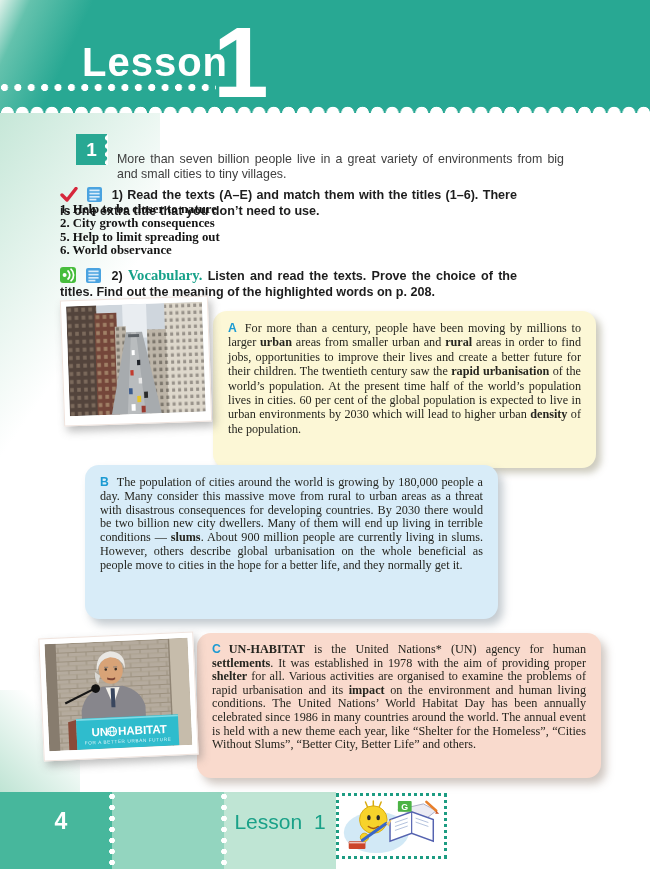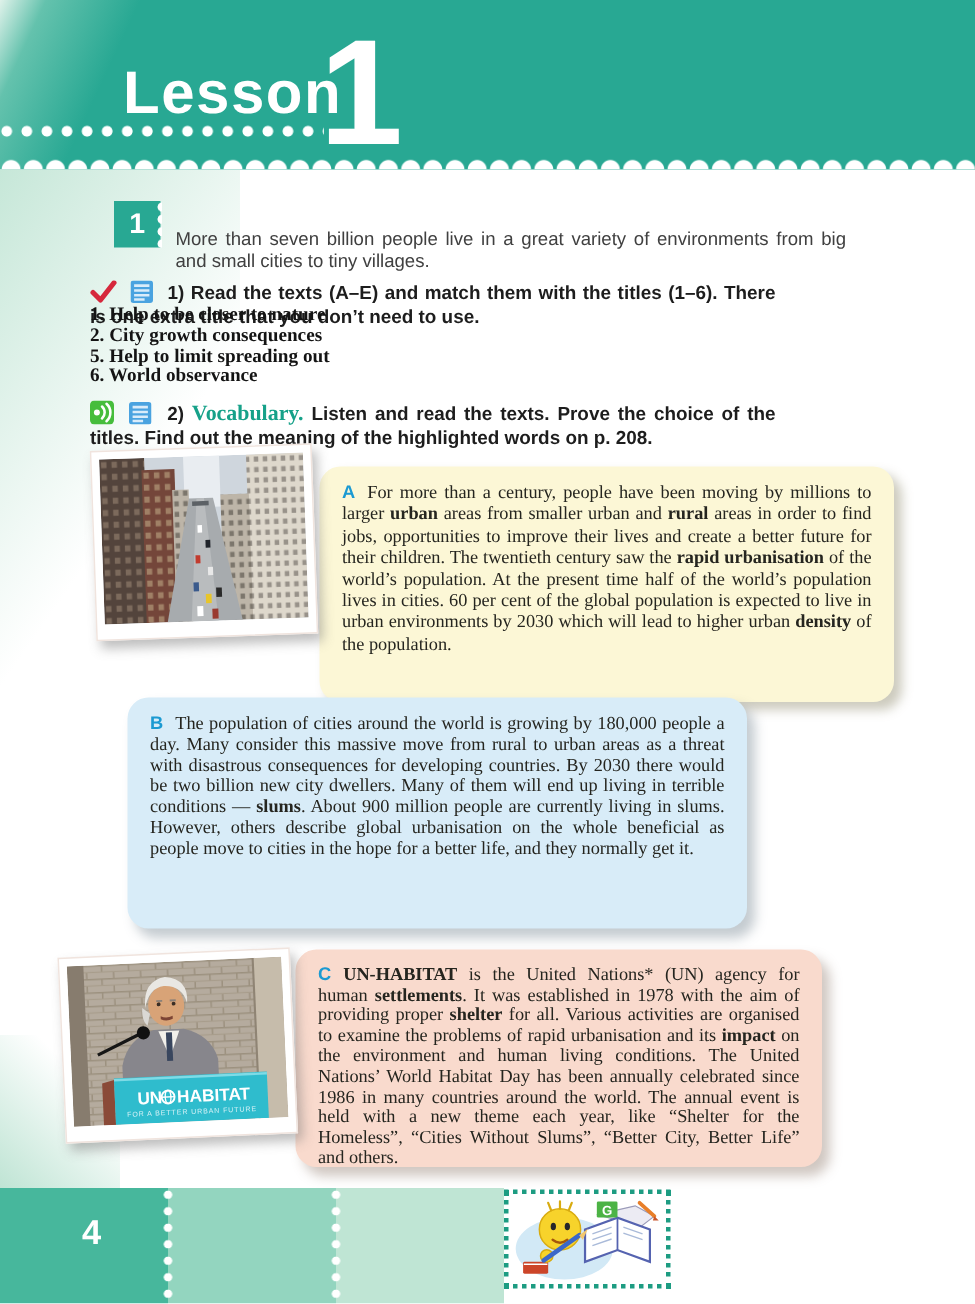--- a/index.html
+++ b/index.html
@@ -44,21 +44,21 @@
   .titles .col2{flex:1;}
   
   .tbox{position:absolute;border-radius:14px;box-sizing:border-box;text-align:justify;
     font-family:"Liberation Serif",serif;font-size:12.2px;color:#25251f;overflow:hidden;z-index:1;}
   .tbox .bd{font-weight:700;}
   .letter{font-family:"Liberation Sans",sans-serif;font-weight:700;color:#1b9ad2;padding-right:8px;}
   .box-a{left:213px;top:299px;width:383px;height:157px;background:#fcf7d6;
     padding:10px 15px 0;line-height:14.4px;box-shadow:5px 5px 7px rgba(145,140,110,.45);margin-top:12px;}
   .box-b{left:85px;top:465px;width:413px;height:154px;background:#d8ecf8;
     padding:11px 15px 0;line-height:13.8px;box-shadow:5px 6px 8px rgba(125,140,150,.45);}
-  .box-c{left:197px;top:633px;width:351px;height:145px;background:#f9dacd;
+  .box-c{left:197px;top:633px;width:404px;height:145px;background:#f9dacd;
     padding:10px 15px 13px;line-height:13.6px;box-shadow:5px 6px 8px rgba(150,130,118,.45);}
   
   .photo{position:absolute;background:#fff;padding:5px;z-index:3;
     box-shadow:3px 5px 8px rgba(110,110,110,.45);border:1px solid #f0e4de;}
   .photo-a{left:62px;top:298px;transform:rotate(-2deg);}
   .photo-c{left:41px;top:635px;transform:rotate(-2.6deg);}
   
   .footer{position:absolute;left:0;top:792px;width:650px;height:77px;background:#fff;}
   .fseg{position:absolute;top:0;height:77px;}
   .fseg1{left:0;width:112px;background:#47b79c;}
@@ -237,20 +237,21 @@
   </svg>
 </div>
 
 <div class="footer">
   <div class="fseg fseg1"></div>
   <div class="fseg fseg2"></div>
   <div class="fseg fseg3"></div>
   <div class="vdots vdots1"></div>
   <div class="vdots vdots2"></div>
   <div class="fnum">4</div>
+  <div class="flesson">Lesson 1</div>
   <div class="mascot-box">
     <svg width="103" height="58" viewBox="0 0 103 59">
       <ellipse cx="36" cy="36" rx="33" ry="21" fill="#d2e9f6"></ellipse>
       <path d="M58,13 L84,7 L97,14 L88,21 Z" fill="#ecebf3" stroke="#9a9ab8" stroke-width="0.8"></path>
       <path d="M50,23 L72,15 L94,23 L94,45 L72,37 L50,45 Z" fill="#ffffff" stroke="#5563b0" stroke-width="1.5"></path>
       <line x1="72" y1="15" x2="72" y2="37" stroke="#5563b0" stroke-width="1.2"></line>
       <line x1="55" y1="26" x2="68" y2="21.5" stroke="#a9bad9" stroke-width="0.9"></line>
       <line x1="55" y1="30" x2="68" y2="25.5" stroke="#a9bad9" stroke-width="0.9"></line>
       <line x1="55" y1="34" x2="68" y2="29.5" stroke="#a9bad9" stroke-width="0.9"></line>
       <line x1="76" y1="21.5" x2="89" y2="26" stroke="#a9bad9" stroke-width="0.9"></line>

